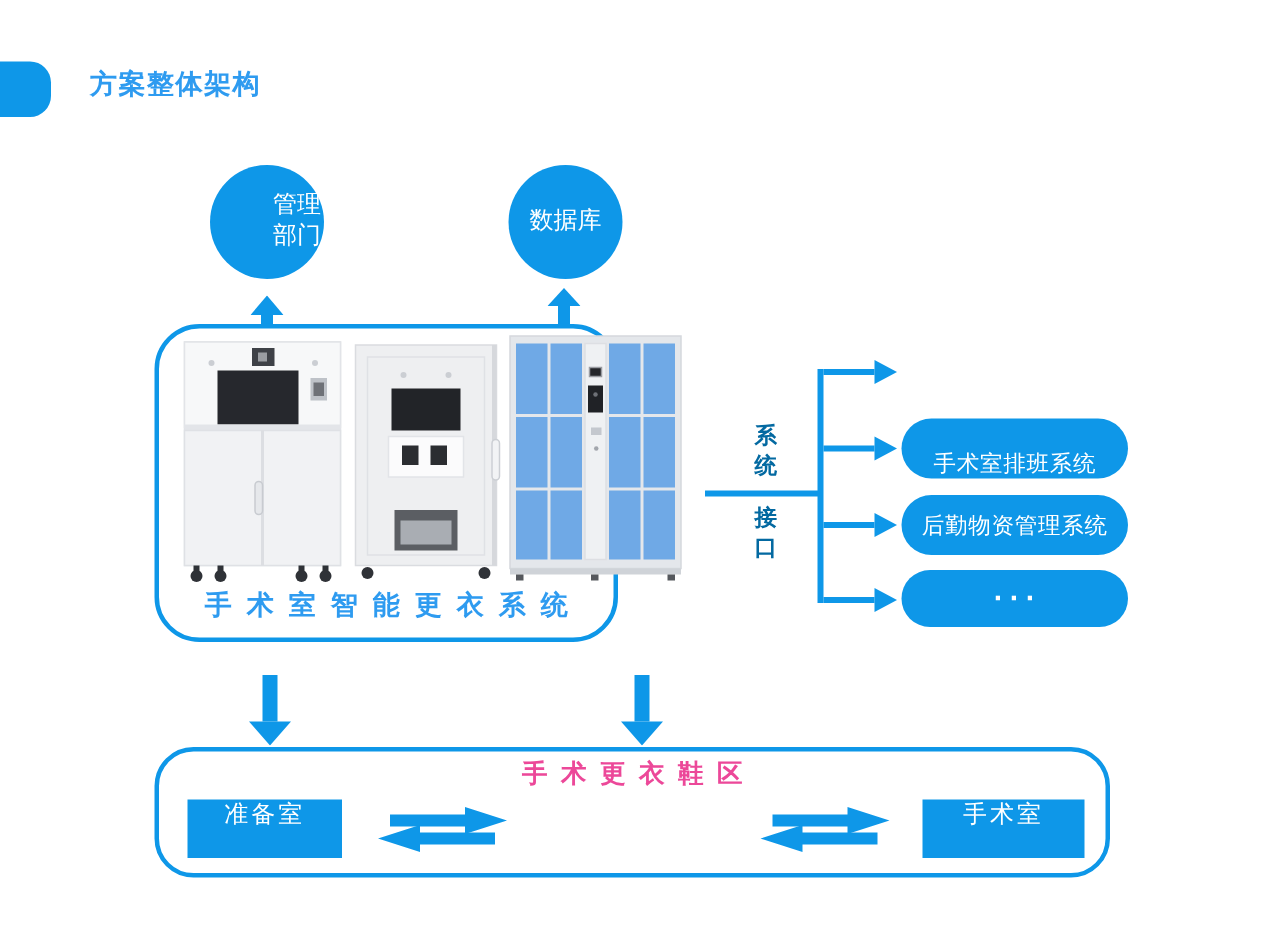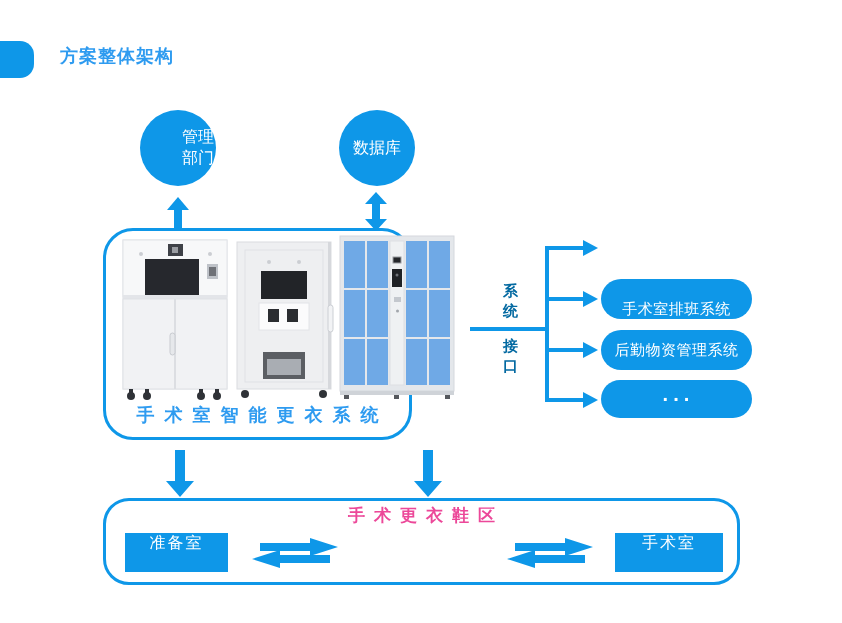--- a/index.html
+++ b/index.html
@@ -16,21 +16,21 @@
   
   .circle{position:absolute;width:76px;height:76px;border-radius:50%;background:#0E97E8;
     display:flex;align-items:center;justify-content:center;color:#fff;font-size:16px;
     text-align:center;line-height:1.3;font-weight:500;}
   .c1{left:140px;top:110px;justify-content:flex-end;}
   .c2{left:339px;top:110px;text-align:right;}
   .wrap2{display:block;width:36px;word-break:break-all;}
   
   .svg-abs{position:absolute;display:block;}
   
-  .main-box{position:absolute;left:103px;top:228px;width:309px;height:212px;
+  .main-box{position:absolute;left:103px;top:216px;width:309px;height:212px;
     border:3px solid #0E97E8;border-radius:30px;box-sizing:border-box;background:#fff;}
   .main-label{position:absolute;left:0;right:0;top:172px;text-align:center;
     font-size:18px;font-weight:600;color:#2E9BF0;letter-spacing:10px;padding-left:10px;}
   .machine{position:absolute;}
   .m1{left:9px;top:6px;}
   .m2{left:124px;top:9px;}
   .m3{left:232px;top:4px;}
   
   .vlabel{position:absolute;left:503px;width:19px;font-size:15px;color:#0369a1;
     font-weight:600;word-break:break-all;line-height:1.35;text-align:left;}

